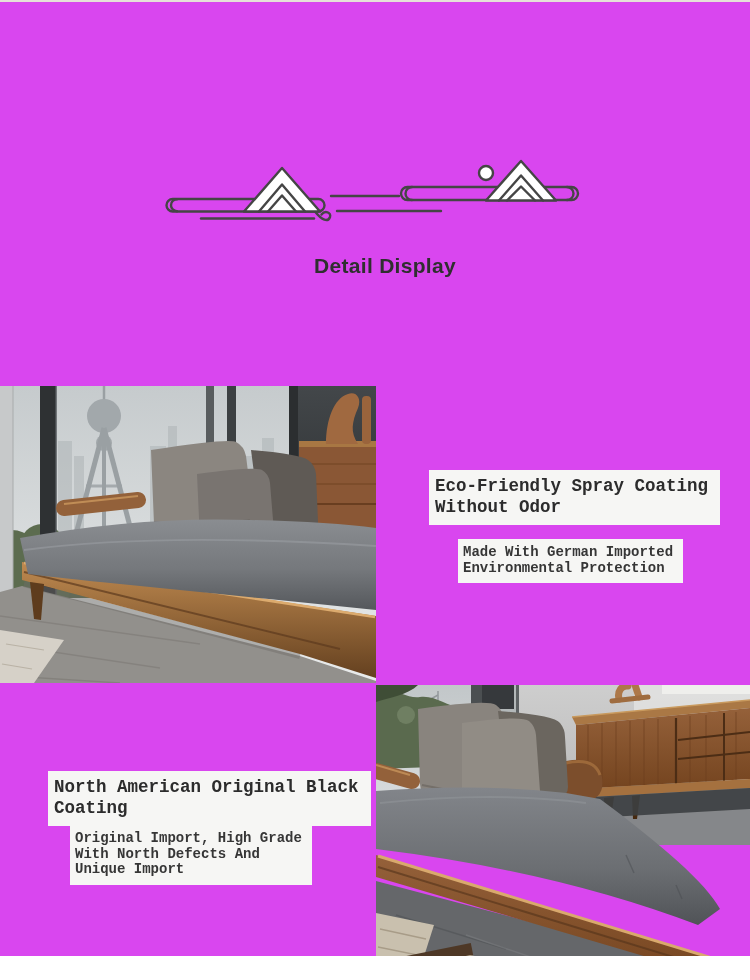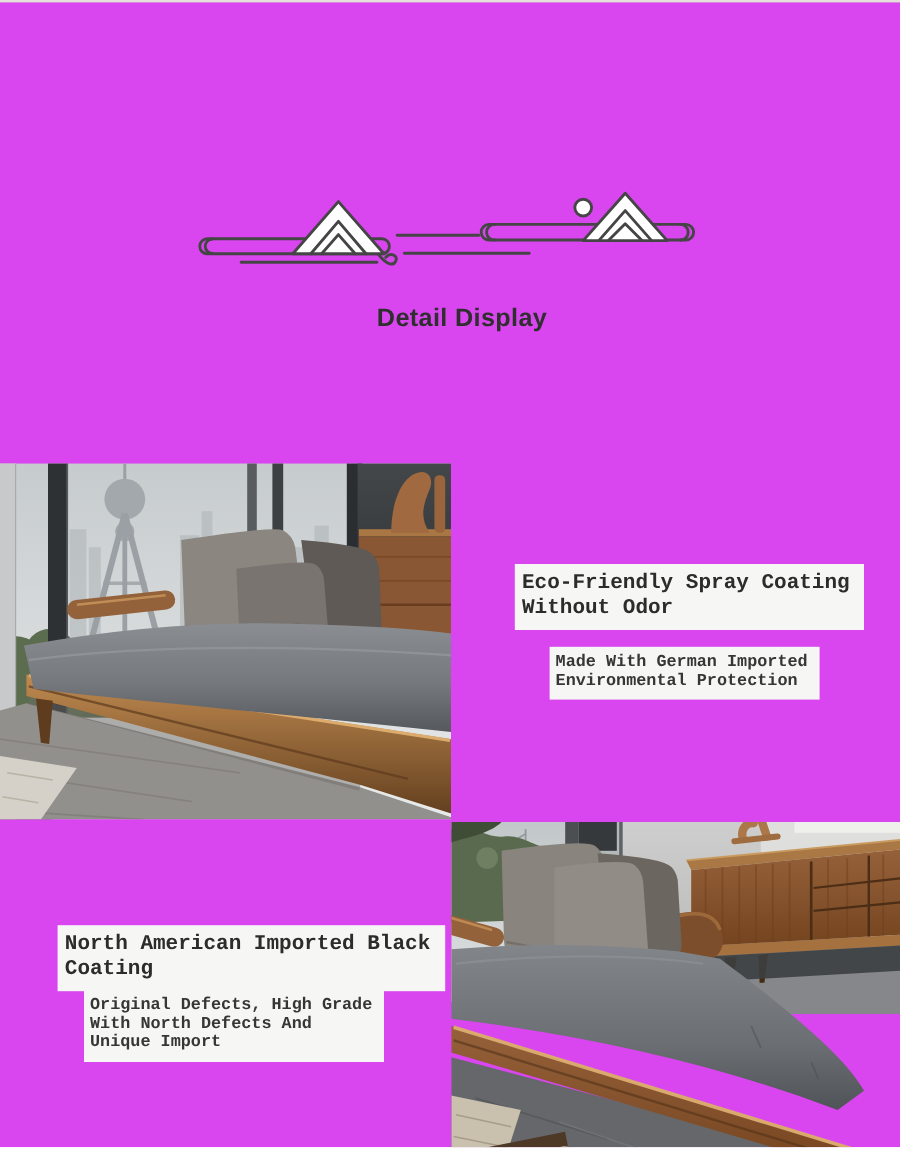--- a/index.html
+++ b/index.html
@@ -311,21 +311,21 @@
       <g>
         <polygon points="0,228 58,240 44,284 0,274" fill="#c9c0ae"></polygon>
         <path d="M4 244 L50 254 M2 262 L46 271" stroke="#a89c88" stroke-width="1.3"></path>
         <path d="M-4 284 L96 264" stroke="#4e3826" stroke-width="12"></path>
         <polygon points="0,292 94,270 152,282 152,295 0,295" fill="#b2a186"></polygon>
       </g>
     </svg>
   </div>
 
   <div class="txt-heading" id="txt2-heading">
-    <span class="line">North American Imported Black</span>
+    <span class="line">North American Original Black</span>
     <span class="line">Coating</span>
   </div>
   <div class="txt-body" id="txt2-body">
-    <span class="line">Original Defects, High Grade</span>
+    <span class="line">Original Import, High Grade</span>
     <span class="line">With North Defects And</span>
     <span class="line">Unique Import</span>
   </div>
 </div>
 
 </body></html>

